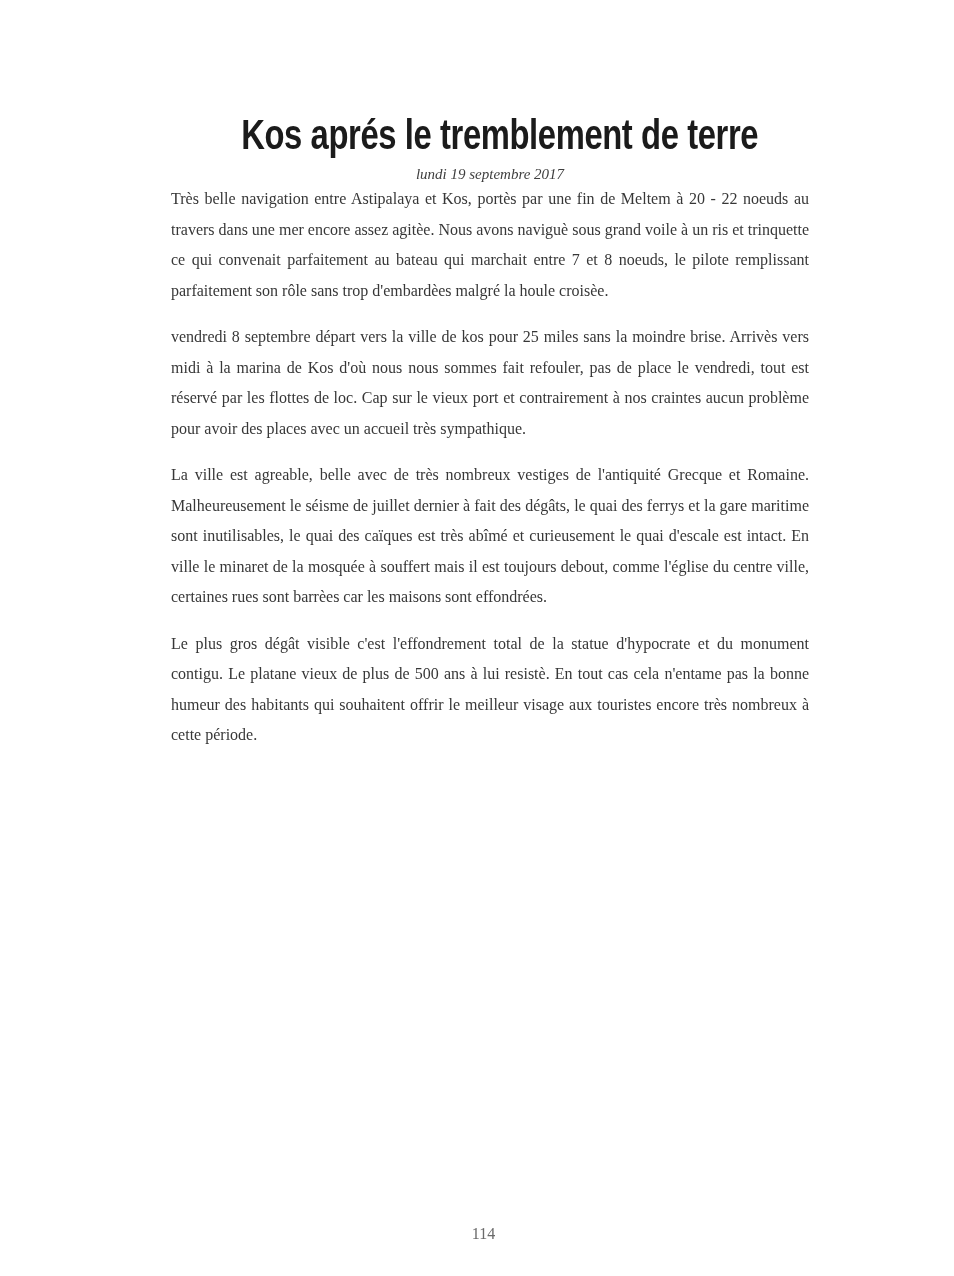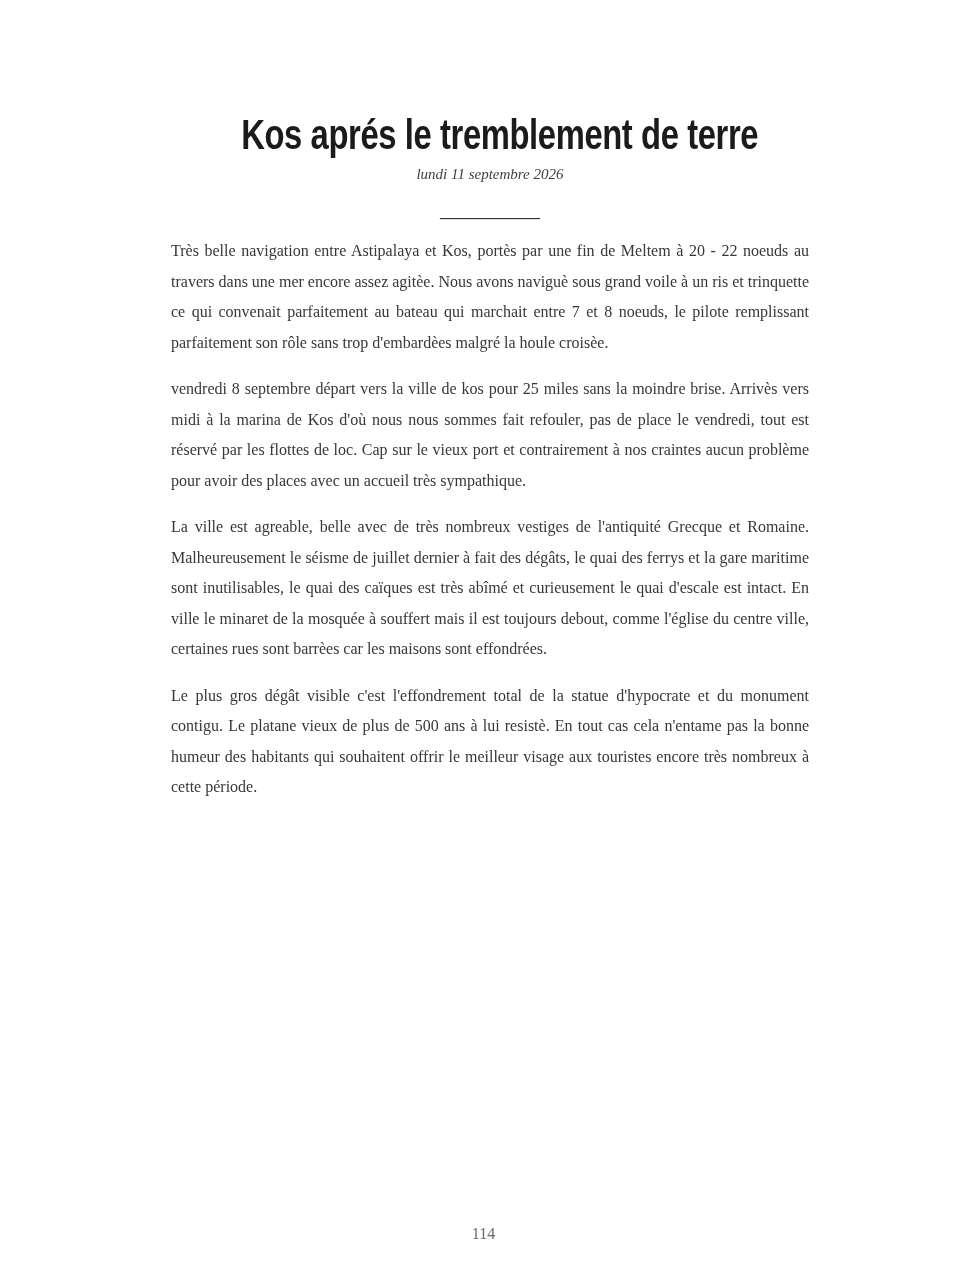--- a/index.html
+++ b/index.html
@@ -68,22 +68,21 @@
     line-height: 1;
     color: #6a6a6a;
   }
 </style>
 </head>
 <body>
 
 <div class="page">
   <div class="article">
     <h1 class="post-title">Kos aprés le tremblement de terre</h1>
-    <div class="post-date">lundi 11 septembre 2026</div>
-    <div class="section-divider">__________</div>
+    <div class="post-date">lundi 19 septembre 2017</div>
     <div class="body-text">
       <p>Très belle navigation entre Astipalaya et Kos, portès par une fin de Meltem à 20 - 22 noeuds au travers dans une mer encore assez agitèe. Nous avons naviguè sous grand voile à un ris et trinquette ce qui convenait parfaitement au bateau qui marchait entre 7 et 8 noeuds, le pilote remplissant parfaitement son rôle sans trop d'embardèes malgré la houle croisèe.</p>
       <p>vendredi 8 septembre départ vers la ville de kos pour 25 miles sans la moindre brise. Arrivès vers midi à la marina de Kos d'où nous nous sommes fait refouler, pas de place le vendredi, tout est réservé par les flottes de loc. Cap sur le vieux port et contrairement à nos craintes aucun problème pour avoir des places avec un accueil très sympathique.</p>
       <p>La ville est agreable, belle avec de très nombreux vestiges de l'antiquité Grecque et Romaine. Malheureusement le séisme de juillet dernier à fait des dégâts, le quai des ferrys et la gare maritime sont inutilisables, le quai des caïques est très abîmé et curieusement le quai d'escale est intact. En ville le minaret de la mosquée à souffert mais il est toujours debout,  comme l'église du centre ville, certaines rues sont barrèes car les maisons sont effondrées.</p>
       <p>Le plus gros dégât visible c'est l'effondrement total de la statue d'hypocrate et du monument contigu. Le platane vieux de plus de 500 ans à lui resistè. En tout cas cela n'entame pas la bonne humeur des habitants qui souhaitent offrir le meilleur visage aux touristes encore très nombreux à cette période.</p>
     </div>
   </div>
   <div class="page-number">114</div>
 </div>
 

